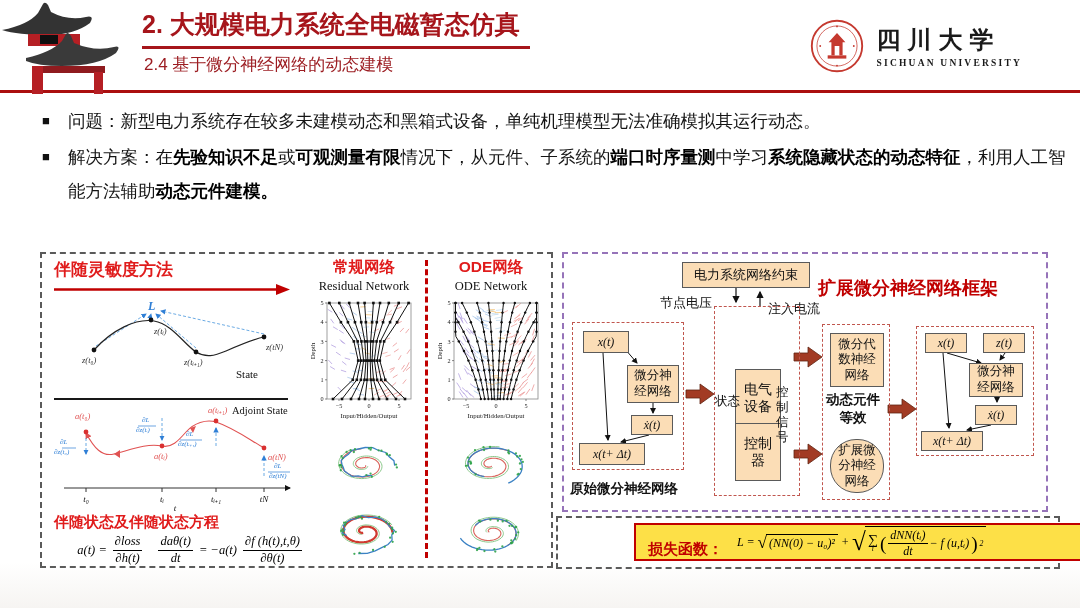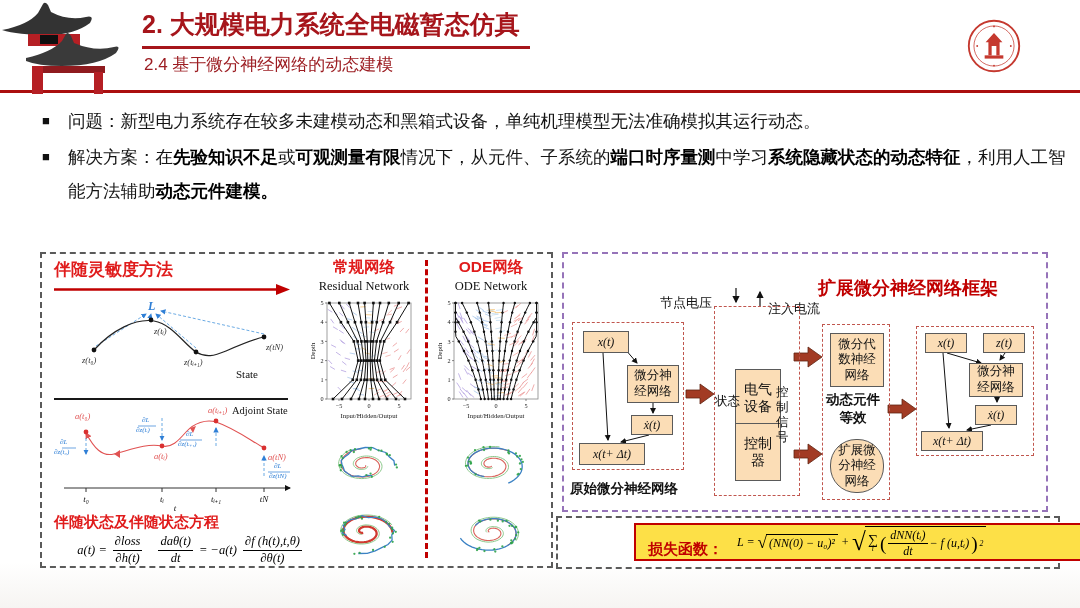--- a/index.html
+++ b/index.html
@@ -117,20 +117,24 @@
       <circle cx="30" cy="30" r="27" fill="none" stroke="#c5392f" stroke-width="2"></circle>
       <circle cx="30" cy="30" r="21.5" fill="none" stroke="#c5392f" stroke-width="0.8"></circle>
       <path d="M24,40 L24,26 L21,26 L30,16 L39,26 L36,26 L36,40 Z" fill="#c5392f"></path>
       <rect x="20" y="40" width="20" height="3.5" fill="#c5392f"></rect>
       <rect x="27.5" y="30" width="5" height="10" fill="#fff"></rect>
       <circle cx="12" cy="30" r="1" fill="#c5392f"></circle>
         <circle cx="48" cy="30" r="1" fill="#c5392f"></circle>
       <circle cx="30" cy="9" r="1" fill="#c5392f"></circle>
         <circle cx="30" cy="51" r="1" fill="#c5392f"></circle>
     </svg>
+    <div>
+      <div class="cn">四川大学</div>
+      <div class="en">SICHUAN UNIVERSITY</div>
+    </div>
   </div>
   <div id="headline"></div>
 
   <div id="bullet1" class="bullet">
     <span class="mark">■</span>
     <span>问题：新型电力系统存在较多未建模动态和黑箱式设备，单纯机理模型无法准确模拟其运行动态。</span>
   </div>
   <div id="bullet2" class="bullet">
     <span class="mark">■</span>
     <span><span>解决方案：在</span><b>先验知识不足</b><span>或</span><b>可观测量有限</b><span>情况下，从元件、子系统的</span><b>端口时序量测</b><span>中学习</span><b>系统隐藏状态的动态特征</b><span>，利用人工智能方法辅助</span><b>动态元件建模。</b></span>
@@ -843,20 +847,23 @@
       <line x1="172" y1="34" x2="172" y2="48" stroke="#111" stroke-width="1.2" marker-end="url(#ah)"></line>
       <line x1="196" y1="52" x2="196" y2="38" stroke="#111" stroke-width="1.2" marker-end="url(#ah)"></line>
       <g fill="#a23b24" stroke="#5f2413" stroke-width="0.8">
         <polygon points="122,136 136,136 136,130 150,140 136,150 136,144 122,144"></polygon>
         <polygon points="230,99 244,99 244,93 258,103 244,113 244,107 230,107"></polygon>
         <polygon points="230,196 244,196 244,190 258,200 244,210 244,204 230,204"></polygon>
         <polygon points="324,151 338,151 338,145 352,155 338,165 338,159 324,159"></polygon>
       </g>
     </svg>
 
+    <div id="constraint-box" class="nnbox">
+      <span>电力系统网络约束</span>
+    </div>
     <div id="fw-title">扩展微分神经网络框架</div>
     <div id="lbl-voltage">节点电压</div>
     <div id="lbl-current">注入电流</div>
 
     <div class="dashedbox" style="left:8px;top:68px;width:112px;height:148px;">
       <svg width="112" height="148" style="position:absolute;left:0;top:0">
         <line x1="52" y1="26" x2="64" y2="40" stroke="#111" stroke-width="1" marker-end="url(#ah)"></line>
         <line x1="80" y1="80" x2="80" y2="90" stroke="#111" stroke-width="1" marker-end="url(#ah)"></line>
         <line x1="30" y1="30" x2="35" y2="117" stroke="#111" stroke-width="1" marker-end="url(#ah)"></line>
         <line x1="76" y1="112" x2="48" y2="119" stroke="#111" stroke-width="1" marker-end="url(#ah)"></line>

